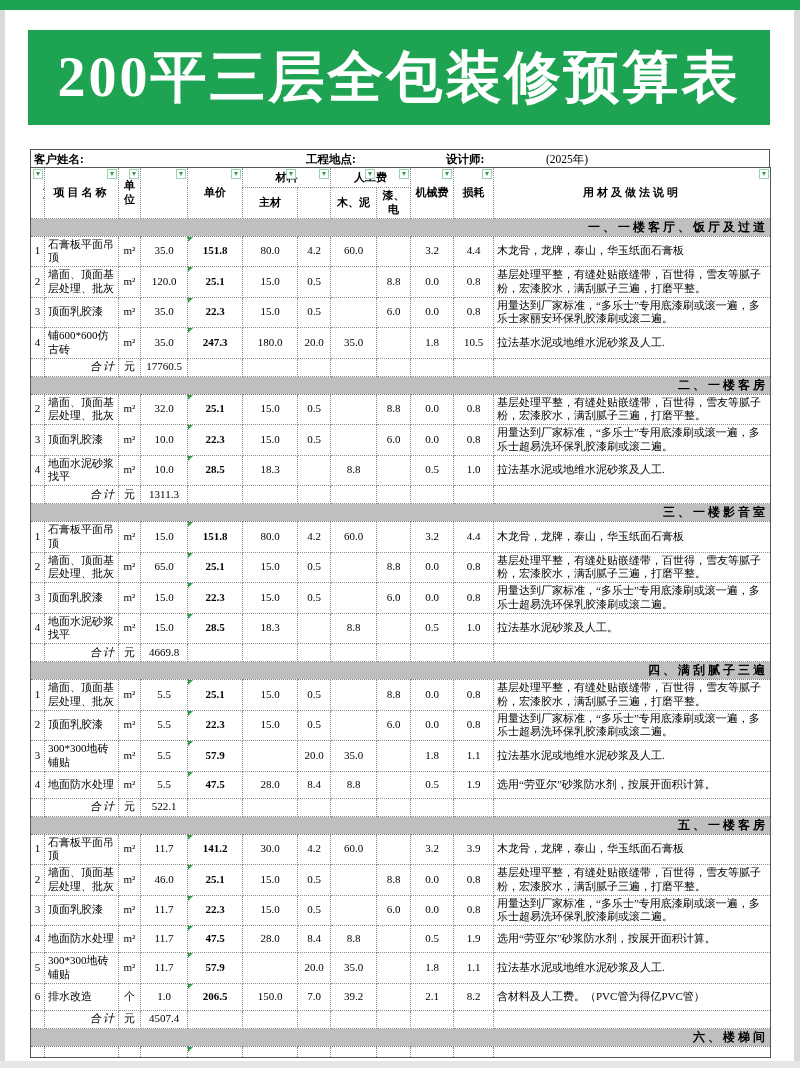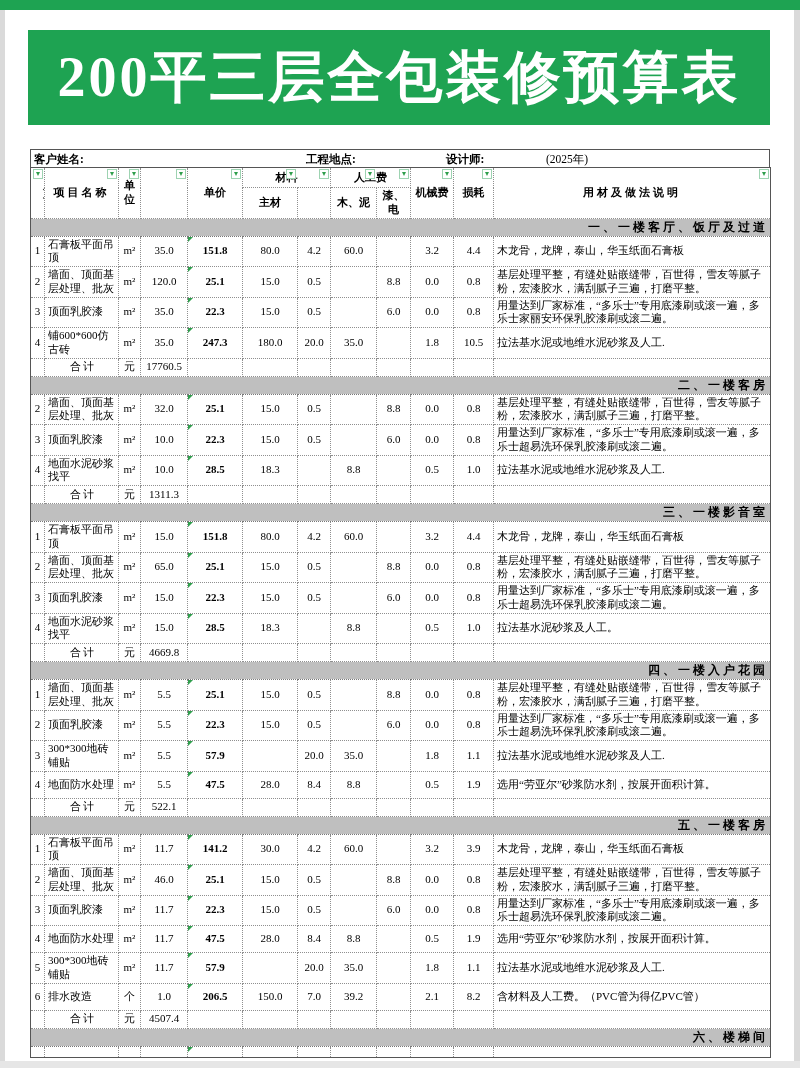--- a/index.html
+++ b/index.html
@@ -50,21 +50,21 @@
   }
 
   tbody tr.section-row td {
     background:#bfbfbf; text-align:right; font-weight:bold; letter-spacing:3px;
     padding-left:4px; height:18px; font-size:12px; border:1px dotted #777;
   }
   tbody tr.data-row { height:27px; }
   tbody tr.data-row td.cell-item, tbody td.cell-desc { text-align:left; padding-left:3px; }
   tbody td.cell-price { font-weight:bold; }
   tbody tr.total-row { height:18px; }
-  tbody tr.total-row td.cell-item { text-align:center; padding-left:5px; letter-spacing:2px; }
+  tbody tr.total-row td.cell-item { text-align:right; padding-left:5px; letter-spacing:2px;font-style:italic; }
   tbody tr.stub-row { height:11px; }
   tbody tr.stub-row td { border-bottom:none; }
 
   .comment-marker {
     position:absolute; top:0; left:0; width:0; height:0;
     border-top:5px solid #2f9e4c; border-right:5px solid transparent;
   }
 </style>
 </head>
 <body>
@@ -351,21 +351,21 @@
           <td class="cell-price"></td>
           <td class="cell-main-material"></td>
           <td class="cell-aux-material"></td>
           <td class="cell-wood-mud"></td>
           <td class="cell-paint-elec"></td>
           <td class="cell-machine"></td>
           <td class="cell-loss"></td>
           <td class="cell-desc"></td>
         </tr>
         <tr class="section-row">
-          <td colspan="12">四、一楼入户花园</td>
+          <td colspan="12">四、满刮腻子三遍</td>
         </tr>
         <tr class="data-row">
           <td class="cell-seq">1</td>
           <td class="cell-item">墙面、顶面基层处理、批灰</td>
           <td class="cell-unit">m²</td>
           <td class="cell-qty">5.5</td>
           <td class="cell-price">25.1<span class="comment-marker"></span></td>
           <td class="cell-main-material">15.0</td>
           <td class="cell-aux-material">0.5</td>
           <td class="cell-wood-mud"></td>

